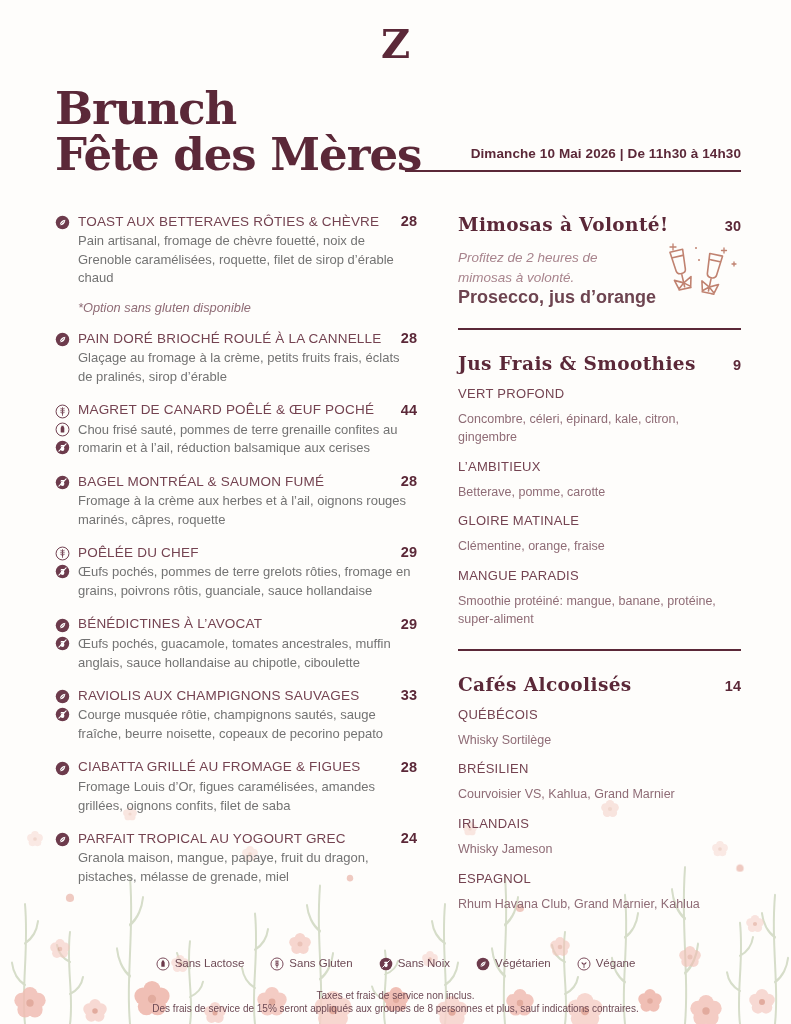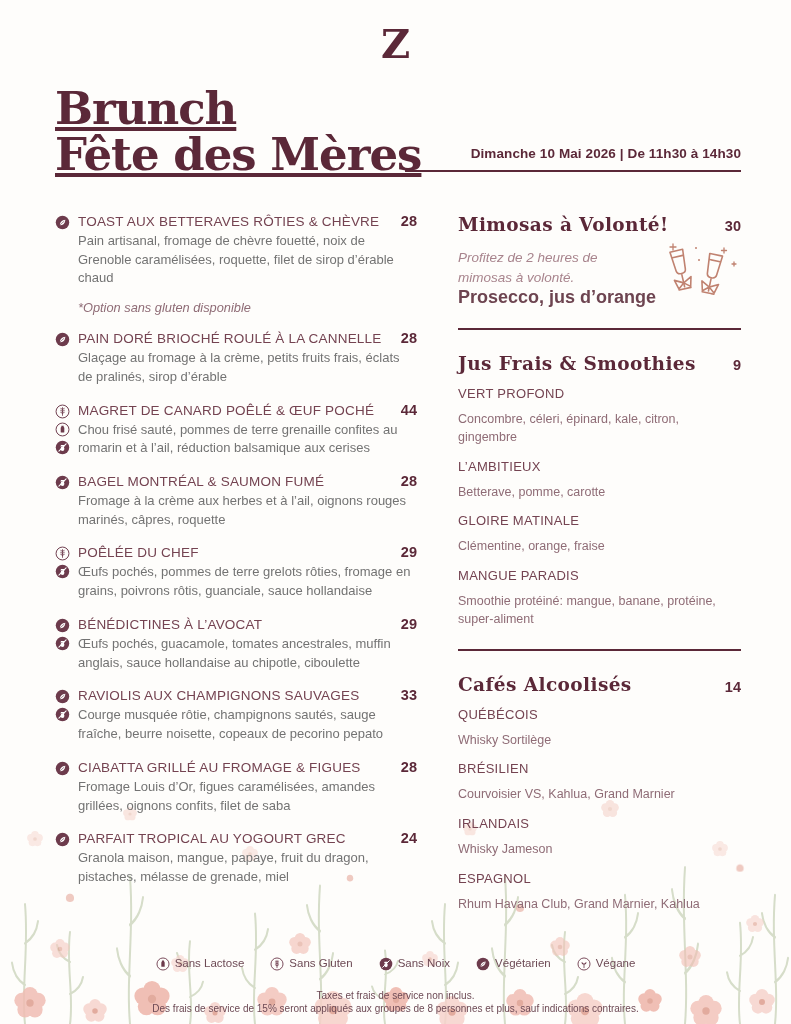--- a/index.html
+++ b/index.html
@@ -2,50 +2,50 @@
 <html lang="fr"><head>
 <meta charset="utf-8">
 <style>
   html,body{margin:0;padding:0;background:#9a9a9a;}
   .page{position:relative;width:791px;height:1024px;margin:0 auto;background:#fefdfb;
         font-family:"Liberation Sans",sans-serif;overflow:hidden;}
   
   .logo{position:absolute;top:20px;left:0;right:0;text-align:center;
         font-family:"DejaVu Serif",serif;font-weight:700;font-size:40px;color:#5b2838;}
   .titleblock{position:absolute;left:55px;top:86px;font-family:"DejaVu Serif",serif;
-        font-weight:700;font-size:45px;line-height:1.02;color:#5b2838;letter-spacing:-1px;text-decoration:underline;}
+        font-weight:700;font-size:45px;line-height:1.02;color:#5b2838;letter-spacing:-1px;}
   .dateblock{position:absolute;left:405px;top:146px;width:336px;text-align:right;
         padding-bottom:9px;border-bottom:2px solid #5b2838;
         font-size:13.5px;font-weight:600;color:#5b2838;letter-spacing:.1px;}
   
   .col-left{position:absolute;left:55px;top:213px;width:362px;}
   .menu-item{display:flex;margin-bottom:15px;}
   .mi-icons{width:23px;flex:0 0 23px;display:flex;flex-direction:column;gap:3px;padding-top:2px;}
   .dicon{width:15px;height:15px;color:#6d3b4c;display:block;}
   .dicon svg{width:15px;height:15px;display:block;}
   .mi-body{flex:1;}
-  .mi-head{display:flex;align-items:flex-end;}
+  .mi-head{display:flex;align-items:center;}
   .mi-name{flex:1;font-size:13.5px;color:#744351;letter-spacing:.2px;}
   .mi-price{margin-left:10px;font-weight:700;font-size:14.5px;color:#5b2838;}
   .mi-desc{font-size:13px;line-height:1.44;color:#737373;margin-top:3px;}
   .mi-note{font-style:italic;font-size:12.8px;color:#8f6c76;margin-top:12px;}
   
   .col-right{position:absolute;left:458px;top:214px;width:283px;}
   .sec-head{display:flex;align-items:baseline;}
   .sec-title{font-family:"DejaVu Serif",serif;font-weight:700;font-size:18.5px;
         color:#5b2838;letter-spacing:.4px;}
   .sec-price{margin-left:auto;font-size:14.5px;font-weight:700;color:#5b2838;}
   .mimosa-wrap{position:relative;}
   .mimosa-tag{font-style:italic;font-size:13.5px;color:#a8848d;line-height:1.45;
         margin-top:13px;width:195px;}
   .mimosa-sub{font-size:18px;font-weight:600;color:#6d4450;margin-top:0;}
   .glasses{position:absolute;right:0;top:26px;width:90px;height:84px;color:#c08270;}
   .rule{border:none;border-top:2px solid #5b2838;margin:20px 0 0;}
   .sec-head.juices{margin-top:23px;}
-  .sec-head.coffees{margin-top:23px;align-items:flex-end;}
+  .sec-head.coffees{margin-top:23px;}
   .r-item{margin-top:12px;}
   .r-name{font-size:13px;color:#744351;letter-spacing:.3px;}
   .r-desc{font-size:12.5px;color:#8f6c76;line-height:1.42;margin-top:10px;}
   
   .legend{position:absolute;left:0;right:0;top:957px;display:flex;justify-content:center;
         gap:26px;align-items:center;}
   .leg-item{display:flex;align-items:flex-start;gap:5px;font-size:11.5px;color:#6d4a55;}
   .leg-item .dicon,.leg-item .dicon svg{width:14px;height:14px;}
   .footer{position:absolute;left:0;right:0;top:989px;text-align:center;
         font-size:10px;color:#6d4a55;line-height:1.3;}

